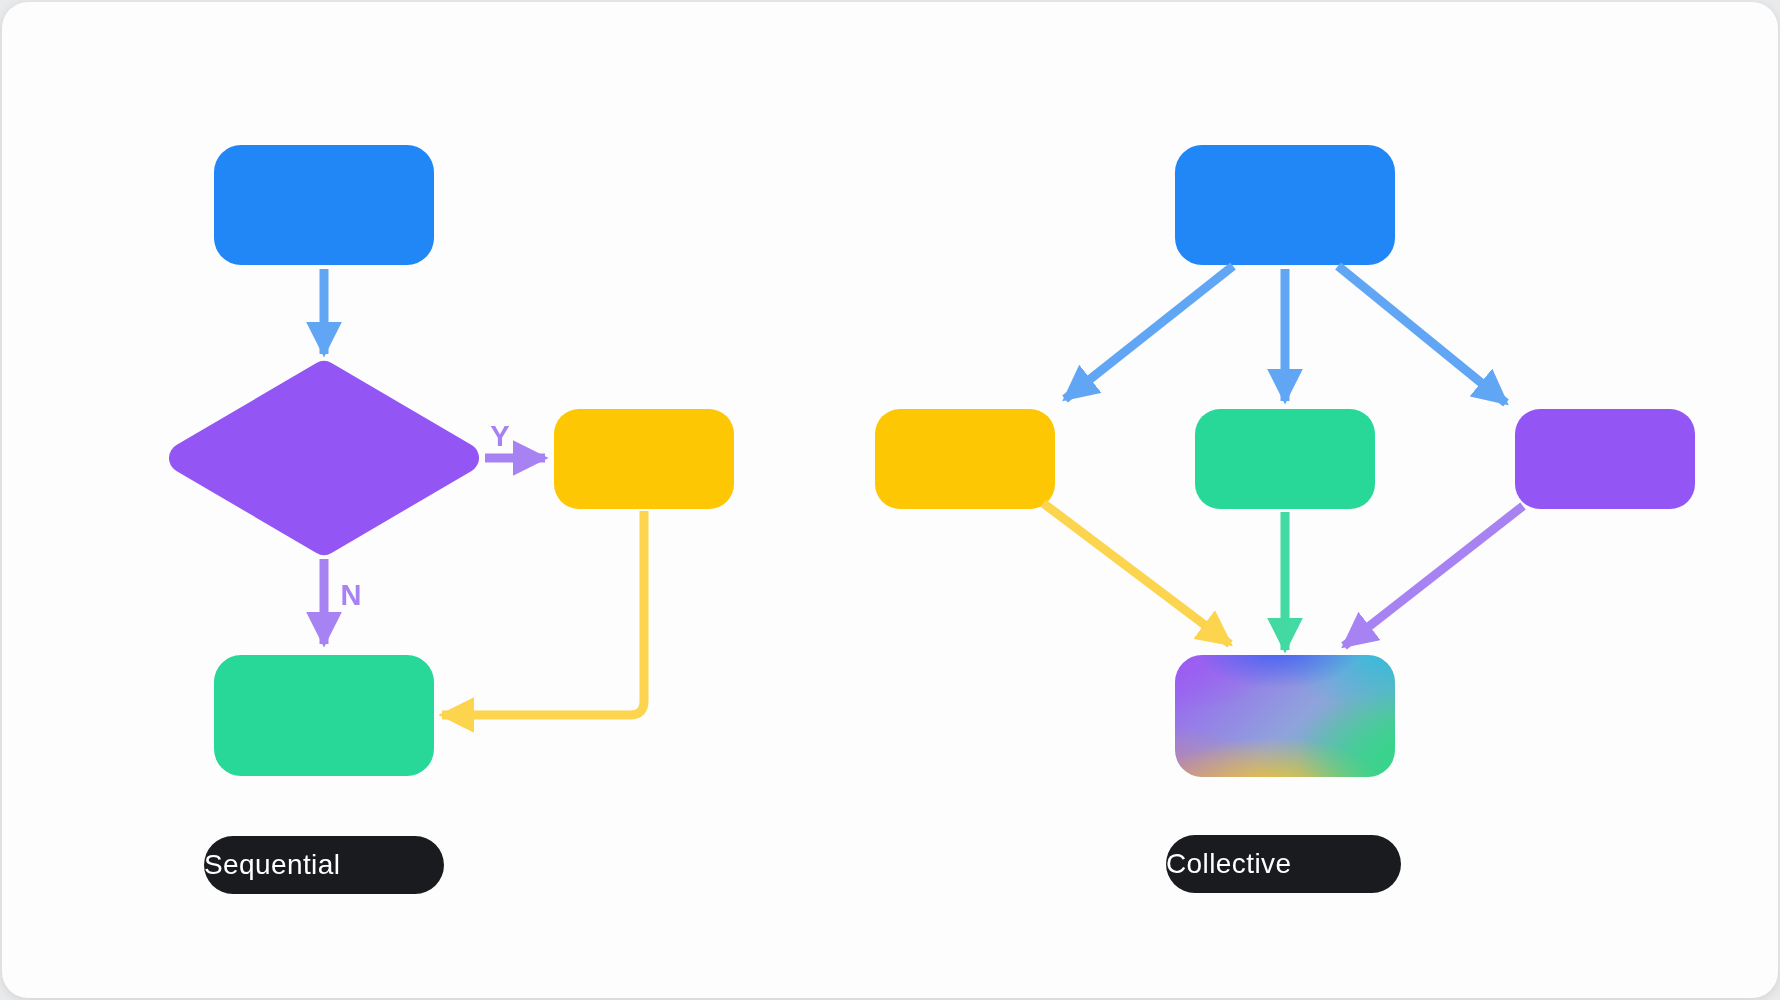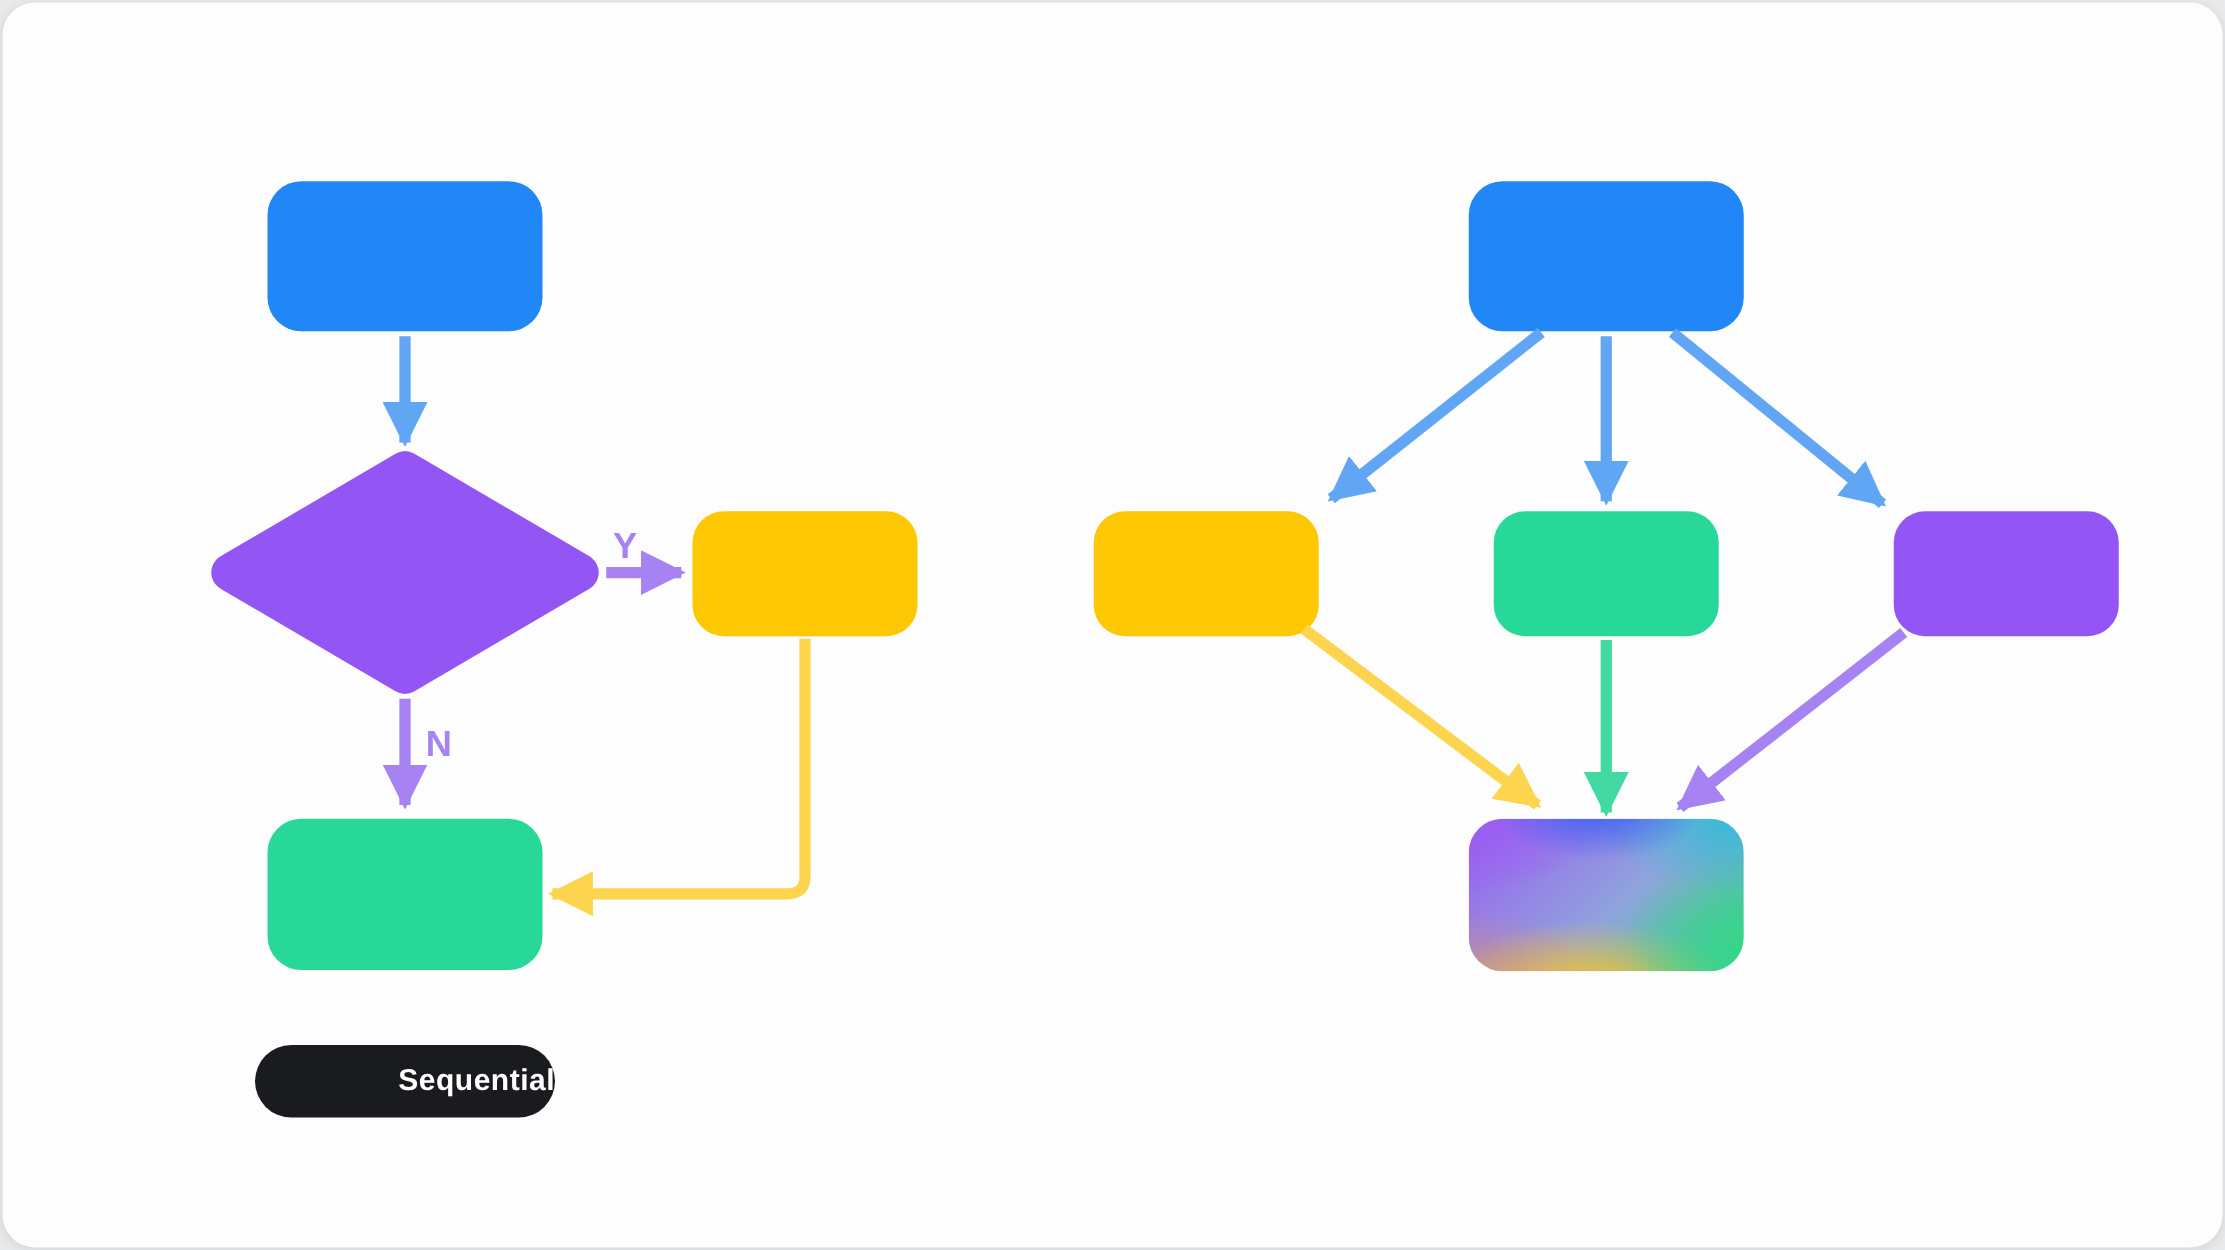--- a/index.html
+++ b/index.html
@@ -10,22 +10,22 @@
     border-radius:26px;
     box-shadow:0 2px 10px rgba(0,0,0,.10);
   }
   .diagram-svg{position:absolute;left:0;top:0;width:1780px;height:1000px;}
   .gradient-node{
     position:absolute;left:1173px;top:653px;width:220px;height:122px;
     border-radius:27px;
   }
   .pill{
     position:absolute;height:58px;border-radius:29px;
-    display:flex;align-items:center;justify-content:flex-end;
-    color:#ffffff;font-size:24px;font-weight:700;letter-spacing:.4px;
+    display:flex;align-items:center;justify-content:flex-start;
+    color:#ffffff;font-size:28px;font-weight:400;letter-spacing:.4px;
   }
   .pill-sequential{left:202px;top:834px;width:240px;}
   .pill-collective{left:1164px;top:833px;width:235px;}
   .branch-label{font-family:"Liberation Sans", sans-serif;font-size:29px;font-weight:700;}
 </style>
 </head>
 <body>
 
 <div class="stage">
   <div class="card" style="background: rgb(253, 253, 253);">
@@ -76,15 +76,18 @@
       <line x1="1041" y1="501" x2="1228" y2="642" stroke-width="9" marker-end="url(#ah-yellow)" stroke="#fcd44d"></line>
       <line x1="1283" y1="510" x2="1283" y2="648" stroke-width="9" marker-end="url(#ah-green)" stroke="#43d9a3"></line>
       <line x1="1521" y1="504" x2="1342" y2="644" stroke-width="9" marker-end="url(#ah-purple)" stroke="#a782f2"></line>
     </svg>
 
     <div class="gradient-node" style="background: radial-gradient(70% 65% at 47% -8%, rgb(59, 98, 243) 0%, transparent 55%), radial-gradient(85% 85% at 97% 0%, rgb(53, 188, 216) 0%, transparent 58%), radial-gradient(90% 80% at -6% 2%, rgb(155, 92, 242) 0%, transparent 60%), radial-gradient(85% 95% at 105% 82%, rgb(54, 213, 137) 0%, transparent 58%), radial-gradient(90% 75% at 44% 112%, rgb(249, 195, 44) 0%, transparent 60%), radial-gradient(95% 85% at -8% 108%, rgb(201, 138, 142) 0%, transparent 60%), linear-gradient(135deg, rgb(155, 92, 242) 0%, rgb(143, 163, 220) 55%, rgb(54, 213, 137) 100%);"></div>
 
     <div class="pill pill-sequential" style="background: rgb(25, 27, 31);">
       <span>Sequential</span>
     </div>
+    <div class="pill pill-collective" style="background: rgb(25, 27, 31);">
+      <span>Collective</span>
+    </div>
 
   </div>
 </div>
 
 </body></html>

